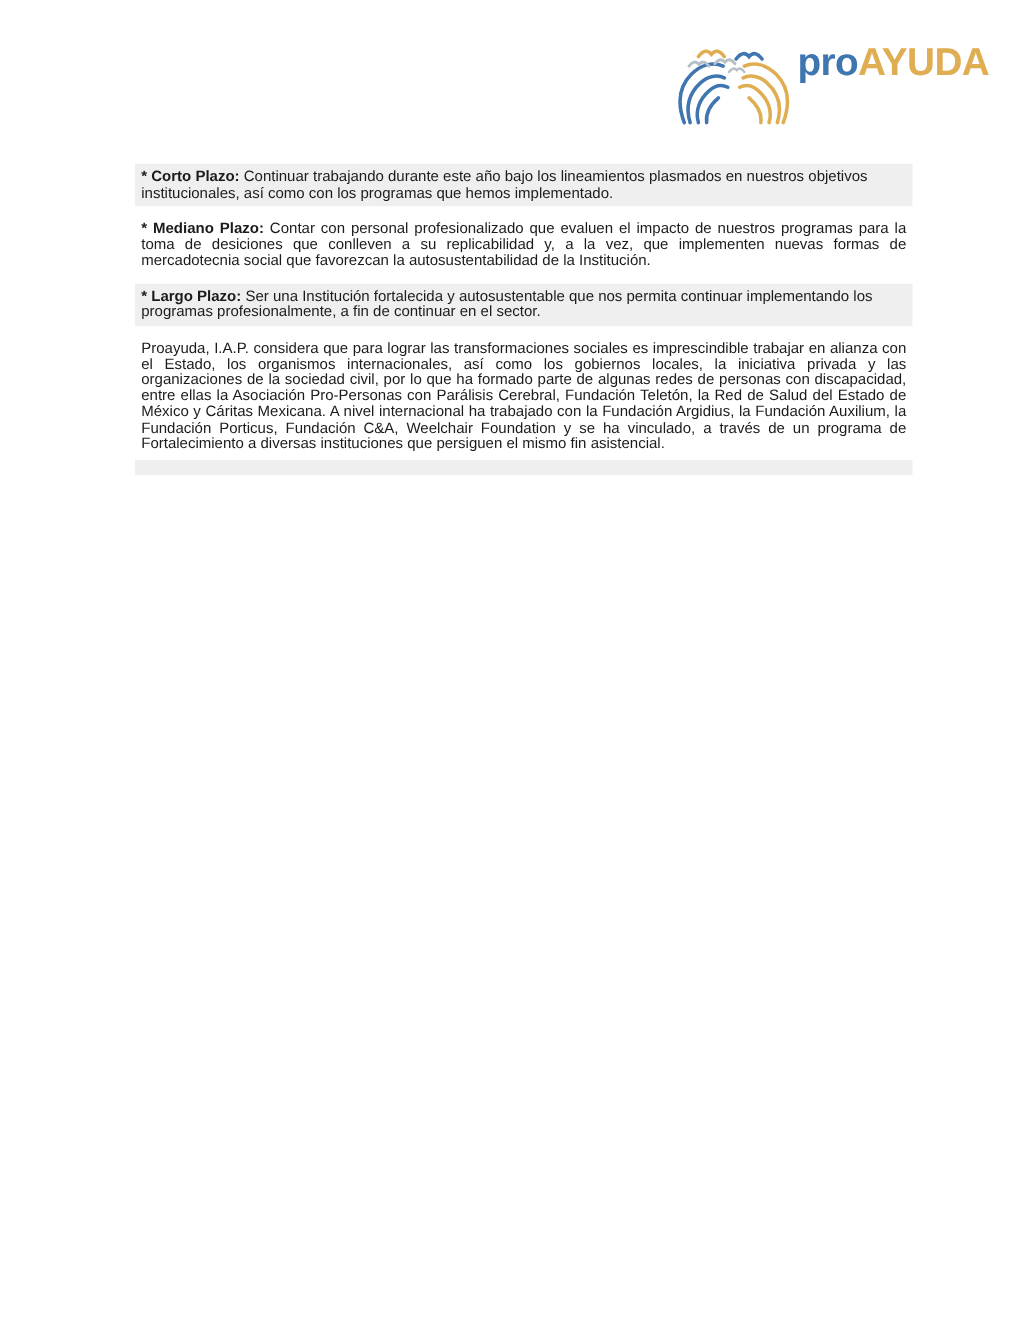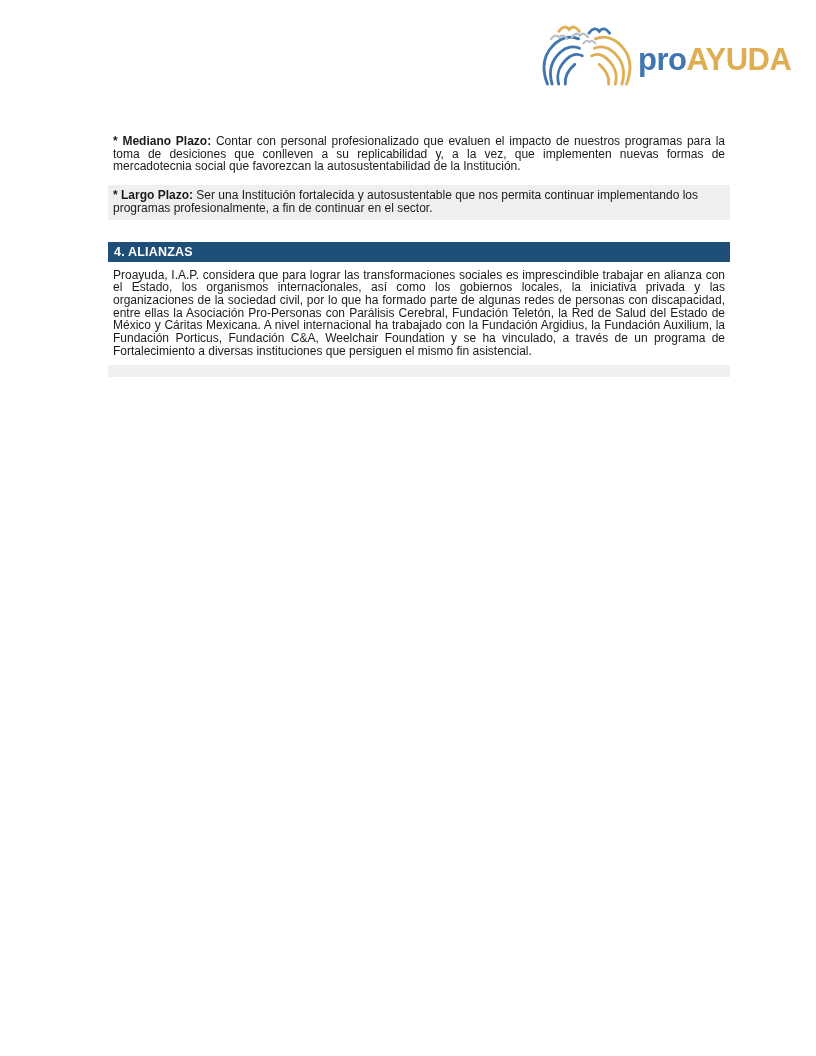--- a/index.html
+++ b/index.html
@@ -3,21 +3,21 @@
 <meta charset="utf-8">
 <title>Documento proAYUDA</title>
 <style>
   html,body{margin:0;padding:0;background:#ffffff;}
   .page{
     position:relative;width:816px;height:1056px;background:#ffffff;
     font-family:"Liberation Sans", sans-serif;overflow:hidden;
     color:#1b1b1b;
   }
   
-  .logo{position:absolute;top:20px;left:538px;display:flex;align-items:flex-end;}
+  .logo{position:absolute;top:34px;left:538px;display:flex;}
   .logo-icon{display:block;}
   .logo-text{font-weight:bold;font-size:31px;line-height:1;margin:0 0 11px 2px;letter-spacing:-0.5px;}
   .logo-pro{color:var(--logo-blue,#3F76B0);}
   .logo-ayuda{color:var(--logo-gold,#DFAE52);}
   
   .content{position:absolute;left:108px;top:128px;width:622px;font-size:12px;line-height:1.06;}
   .section-header{
     background:var(--header-bg,#1F4E79);color:var(--header-text,#ffffff);
     font-weight:bold;font-size:12.5px;height:20px;line-height:20px;
     padding-left:6px;letter-spacing:0.2px;
@@ -62,25 +62,25 @@
           <path stroke="#B6BEC6" stroke-width="2" d="M48,25 Q51.5,20 54.5,23.5 Q57.5,20 61,25"></path>
         </g>
       </g>
     </svg>
     <div class="logo-text"><span class="logo-pro">pro</span><span class="logo-ayuda">AYUDA</span></div>
   </div>
 
   <div class="content">
 
 
+    <p class="row shaded"><span class="lead">* Corto Plazo:</span><span> Continuar trabajando durante este año bajo los lineamientos plasmados en nuestros objetivos institucionales, así como con los programas que hemos implementado.</span></p>
 
     <p class="row justify"><span class="lead">* Mediano Plazo:</span><span> Contar con personal profesionalizado que evaluen el impacto de nuestros programas para la toma de desiciones que conlleven a su replicabilidad y, a la vez, que implementen nuevas formas de mercadotecnia social que favorezcan la autosustentabilidad de la Institución.</span></p>
 
     <p class="row shaded"><span class="lead">* Largo Plazo:</span><span> Ser una Institución fortalecida y autosustentable que nos permita continuar implementando los programas profesionalmente, a fin de continuar en el sector.</span></p>
 
-    <div class="section-header gap-lg">4. ALIANZAS</div>
 
     <p class="row justify">Proayuda, I.A.P. considera que para lograr las transformaciones sociales es imprescindible trabajar en alianza con el Estado, los organismos internacionales, así como los gobiernos locales, la iniciativa privada y las organizaciones de la sociedad civil, por lo que ha formado parte de algunas redes de personas con discapacidad, entre ellas la Asociación Pro-Personas con Parálisis Cerebral, Fundación Teletón, la Red de Salud del Estado de México y Cáritas Mexicana. A nivel internacional ha trabajado con la Fundación Argidius, la Fundación Auxilium, la Fundación Porticus, Fundación C&amp;A, Weelchair Foundation y se ha vinculado, a través de un programa de Fortalecimiento a diversas instituciones que persiguen el mismo fin asistencial.</p>
 
     <div class="strip"></div>
 
   </div>
 </div>
 
 </body></html>

